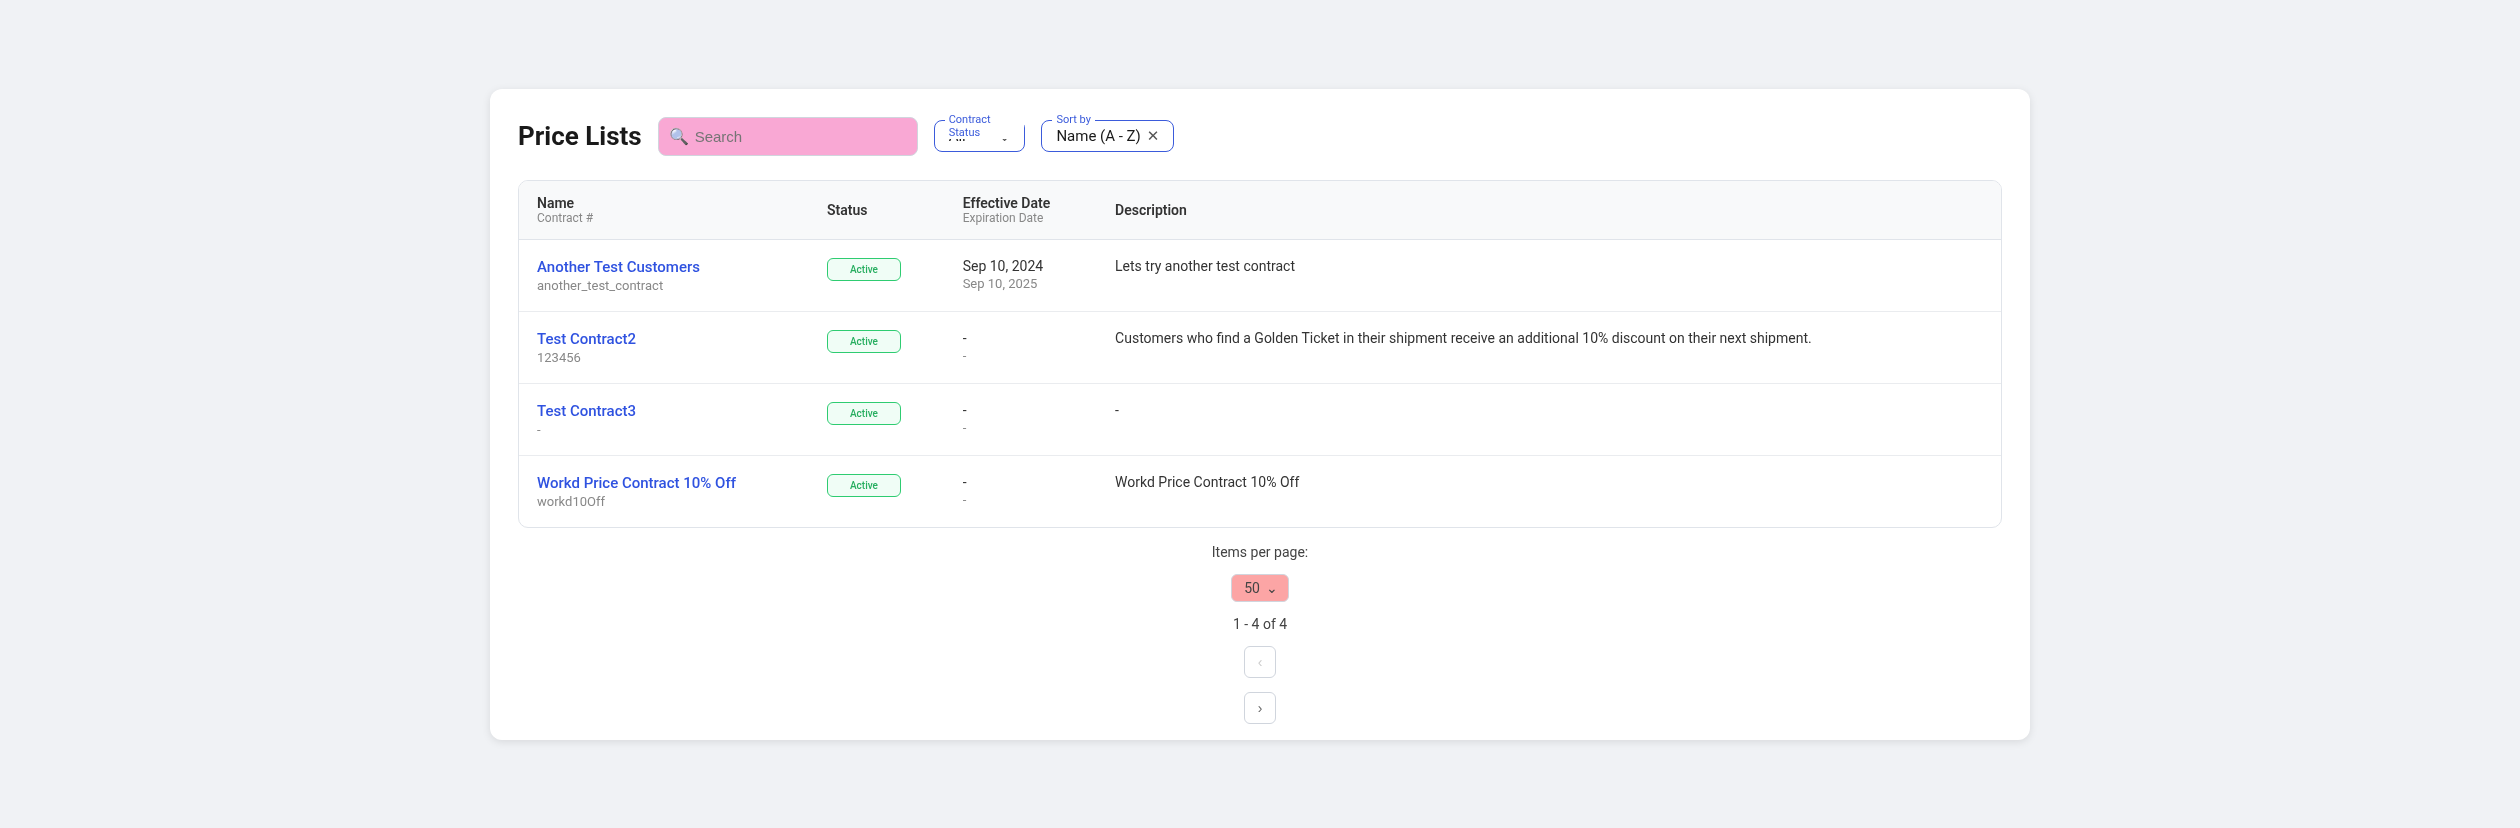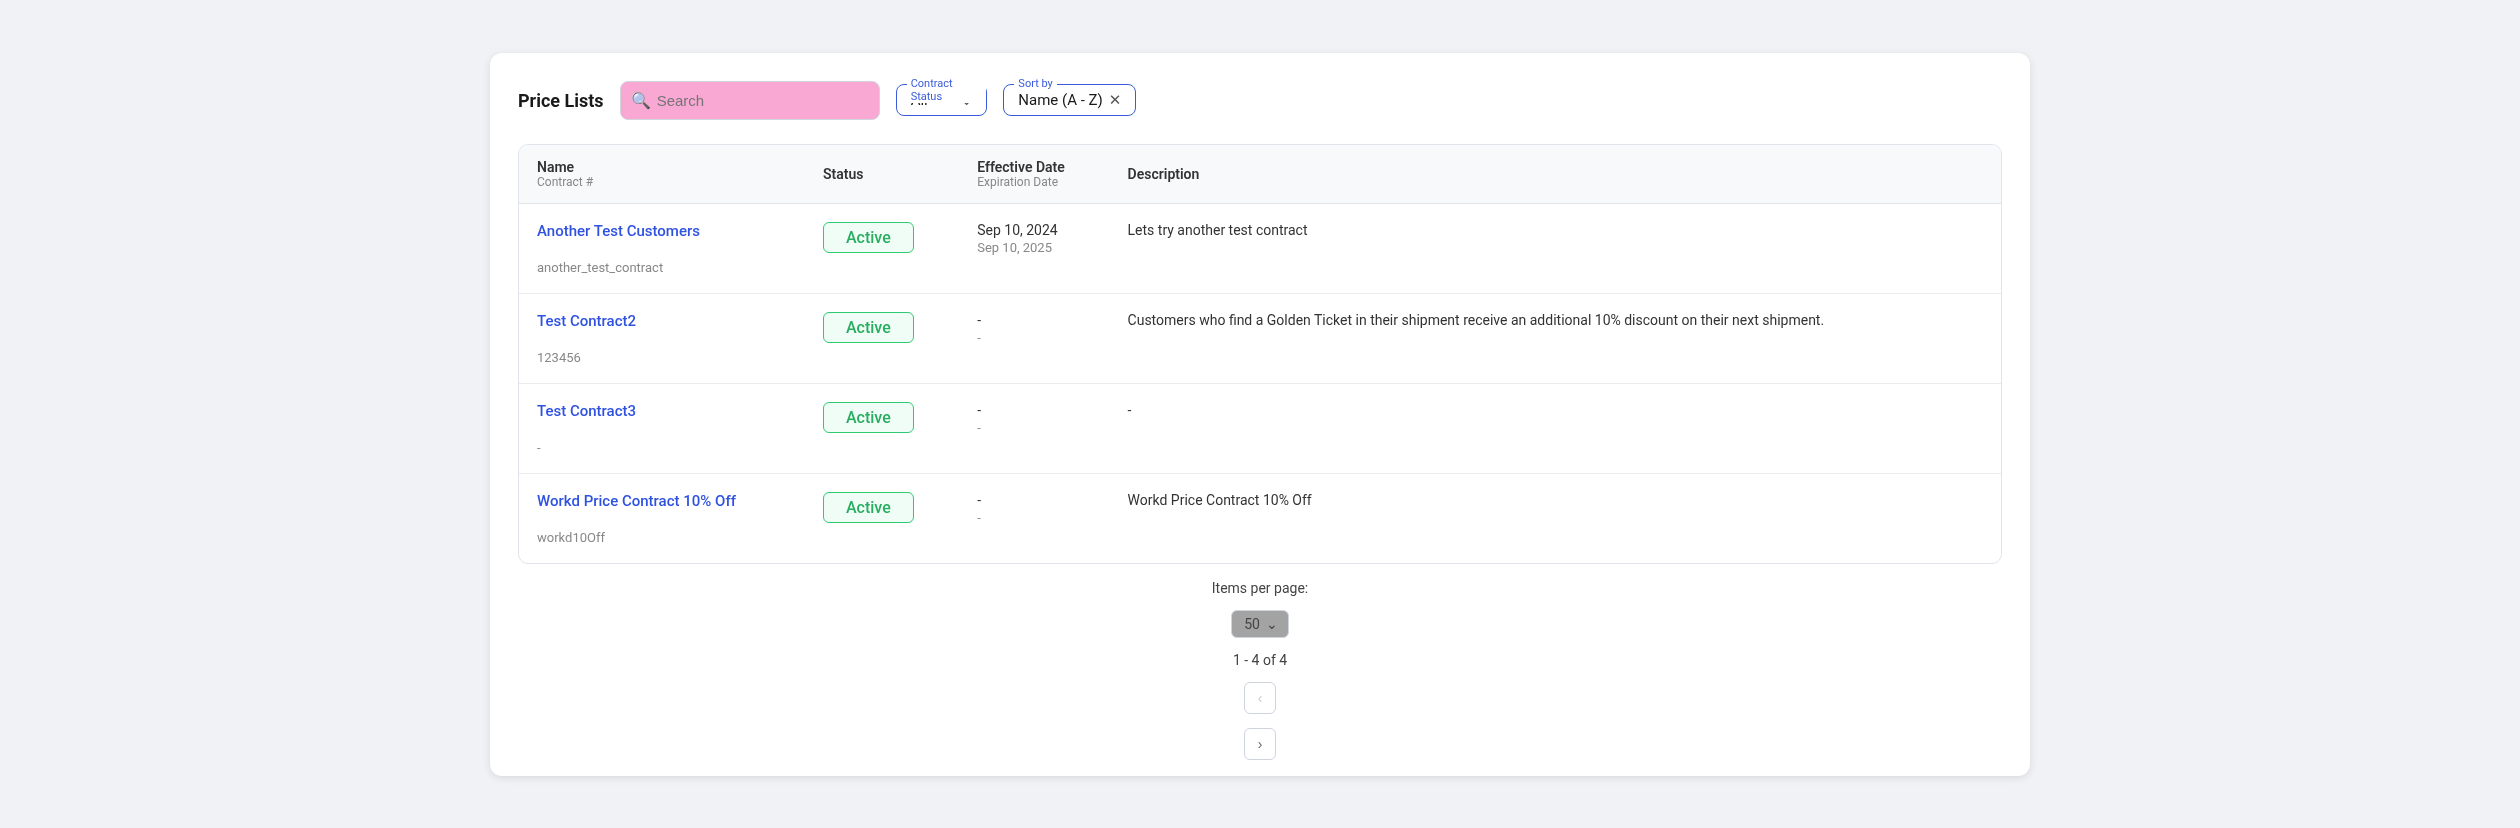--- a/index.html
+++ b/index.html
@@ -20,21 +20,21 @@
       max-width: 1540px;
       padding: 28px 28px 0 28px;
     }
     .header {
       display: flex;
       align-items: center;
       gap: 16px;
       margin-bottom: 24px;
     }
     .page-title {
-      font-size: 18px;
+      font-size: 26px;
       font-weight: 700;
       color: #1a1a1a;
       white-space: nowrap;
     }
     .search-wrapper {
       position: relative;
       display: flex;
       align-items: center;
     }
     .search-icon-wrap {
@@ -174,27 +174,27 @@
       color: #2f52e0;
       font-weight: 500;
       cursor: pointer;
       text-decoration: none;
       font-size: 15px;
       display: block;
     }
     .contract-number {
       color: #888;
       font-size: 13px;
-      margin-top: 20px;
+      margin-top: 2px;
     }
     .status-badge {
       display: inline-block;
       padding: 5px 22px;
       border-radius: 6px;
-      font-size: 16px;
+      font-size: 10px;
       font-weight: 500;
       border: 1.5px solid #2ecc71;
       color: #27ae60;
       background: #f0fdf6;
     }
     .date-main {
       font-size: 14px;
       color: #333;
     }
     .date-sub {
@@ -219,21 +219,21 @@
     }
     .per-page-select {
       border: 1.5px solid #d0d5dd;
       border-radius: 6px;
       padding: 5px 10px 5px 12px;
       font-size: 14px;
       display: flex;
       align-items: center;
       gap: 6px;
       cursor: pointer;
-      background: #a3a3a3;
+      background: #fca5a5;
     }
     .page-info {
       font-size: 14px;
       color: #444;
     }
     .page-nav-btn {
       border: 1.5px solid #d0d5dd;
       border-radius: 6px;
       background: #fff;
       width: 32px;

